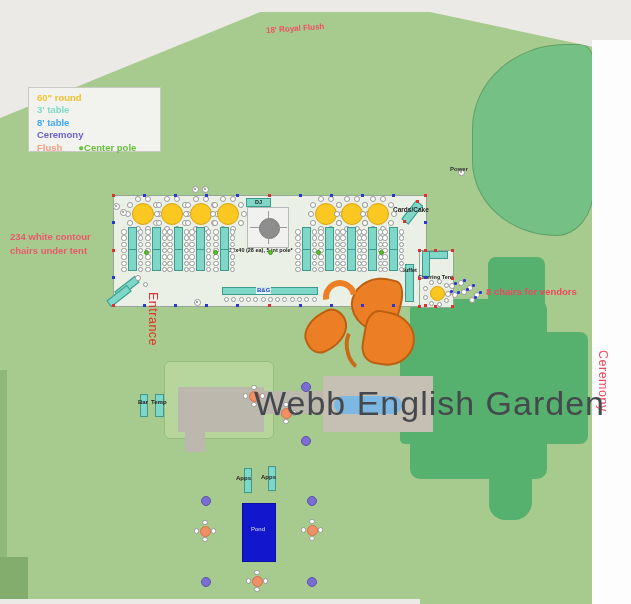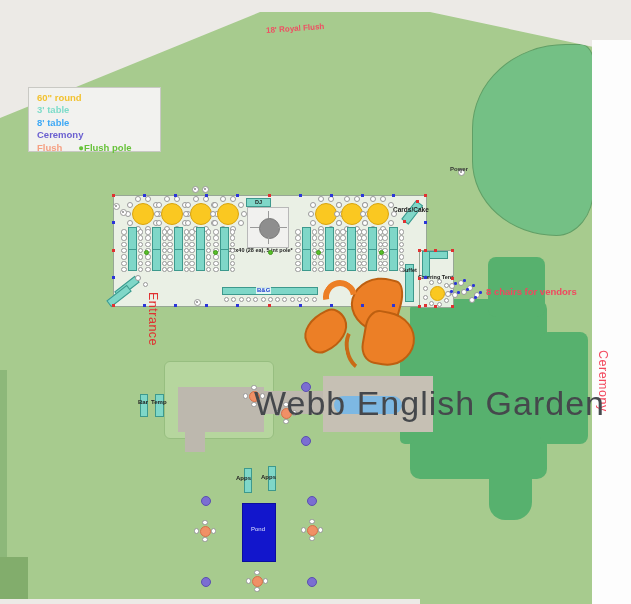--- a/index.html
+++ b/index.html
@@ -538,22 +538,23 @@
       <div class="udot" style="left: 460px; top: 171px;"></div>
       <div class="chair" style="left: 135px; top: 275px; width: 6px; height: 6px;"></div>
       <div class="chair" style="left: 142.5px; top: 281.5px; width: 5px; height: 5px;"></div>
     </div>
 
   <div class="abs" id="legend">
       <div class="row"><span style="color: rgb(242, 194, 48);">60" round</span></div>
       <div class="row"><span style="color: rgb(126, 220, 202);">3' table</span></div>
       <div class="row"><span style="color: rgb(63, 169, 245);">8' table</span></div>
       <div class="row"><span style="color: rgb(106, 95, 208);">Ceremony</span></div>
-      <div class="row"><span style="color: rgb(245, 160, 131);">Flush</span><span class="cpole" style="color: rgb(103, 194, 58);">●Flush pole</span></div>
+      <div class="row"><span style="color: rgb(245, 160, 131);">Flush</span><span class="cpole" style="color: rgb(103, 194, 58);">●Center pole</span></div>
     </div>
 
   <div class="abs" id="lbl-royal">18' Royal Flush</div>
+  <div class="abs red-note" id="lbl-tentchairs">234 white contour chairs under tent</div>
   <div class="abs" id="lbl-vendors">8 chairs for vendors</div>
   <div class="abs" id="lbl-entrance">Entrance</div>
   <div class="abs" id="lbl-ceremony">Ceremony</div>
   <div class="abs" id="lbl-power">Power</div>
   <div class="abs" id="map-label">Webb English Garden</div>
 </div>
 
 </body></html>

